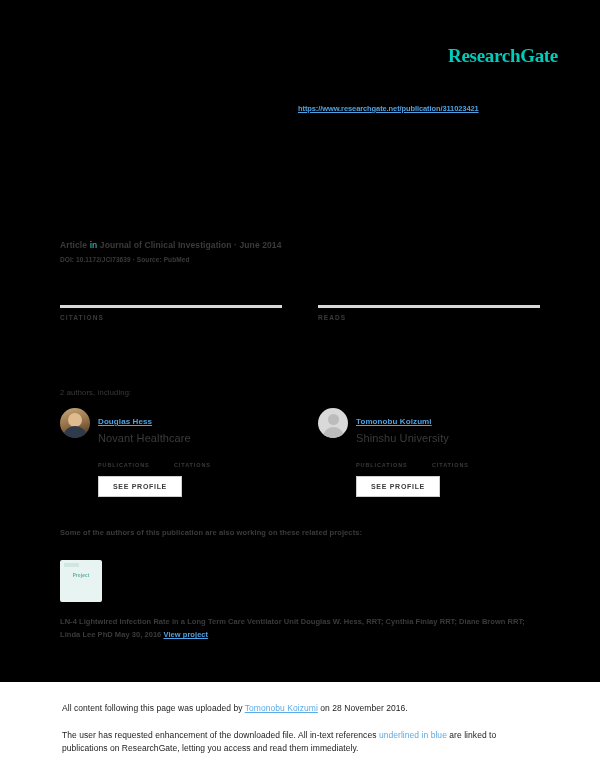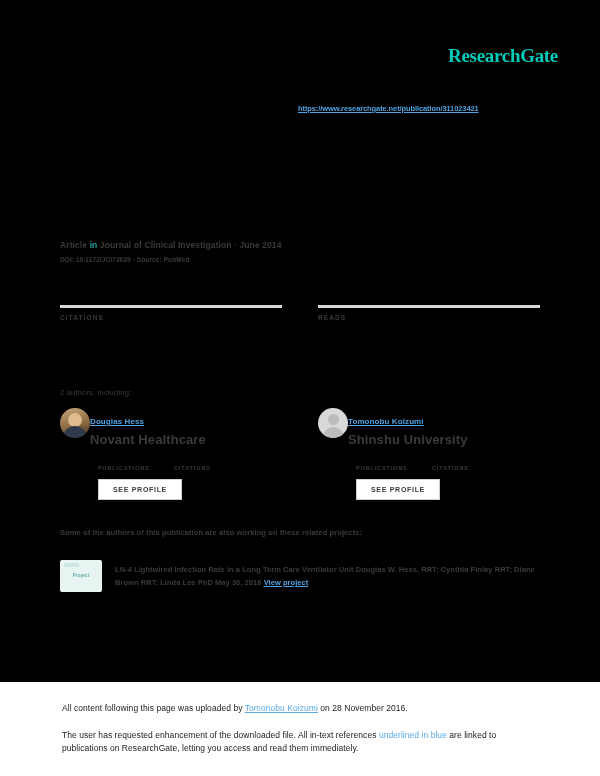--- a/index.html
+++ b/index.html
@@ -146,21 +146,21 @@
     display: flex;
     gap: 36px;
   }
   .author-card {
     width: 222px;
     position: relative;
   }
   .author-top {
     display: flex;
     align-items: flex-start;
-    gap: 0;
+    gap: 8px;
   }
   .avatar {
     width: 30px;
     height: 30px;
     border-radius: 50%;
     flex: 0 0 30px;
     overflow: hidden;
     position: relative;
     background: #d9d9d9;
   }
@@ -204,22 +204,22 @@
   }
   .author-name {
     font-size: 8px;
     font-weight: bold;
     color: #4fa3e3;
     letter-spacing: 0.1px;
     white-space: nowrap;
   }
   .author-affil {
     margin-top: 4px;
-    font-size: 13px;
-    font-weight: bold;
+    font-size: 11px;
+    font-weight: normal;
     color: #3b3b3b;
     letter-spacing: 0.1px;
     white-space: nowrap;
   }
   .author-stats {
     margin-top: 9px;
     margin-left: 38px;
     display: flex;
     gap: 20px;
   }
@@ -261,21 +261,22 @@
     color: #3b3b3b;
     letter-spacing: 0.1px;
   }
   .project-row {
     position: absolute;
     left: 60px;
     top: 560px;
     width: 478px;
     display: flex;
     gap: 13px;
-    align-items: center;
+    align-items: flex-start;
+    flex-direction: column;
   }
   .project-icon {
     flex: 0 0 42px;
     width: 42px;
     height: 32px;
     background: #e8f4f2;
     border-radius: 2px;
     position: relative;
   }
   .project-icon::before {

